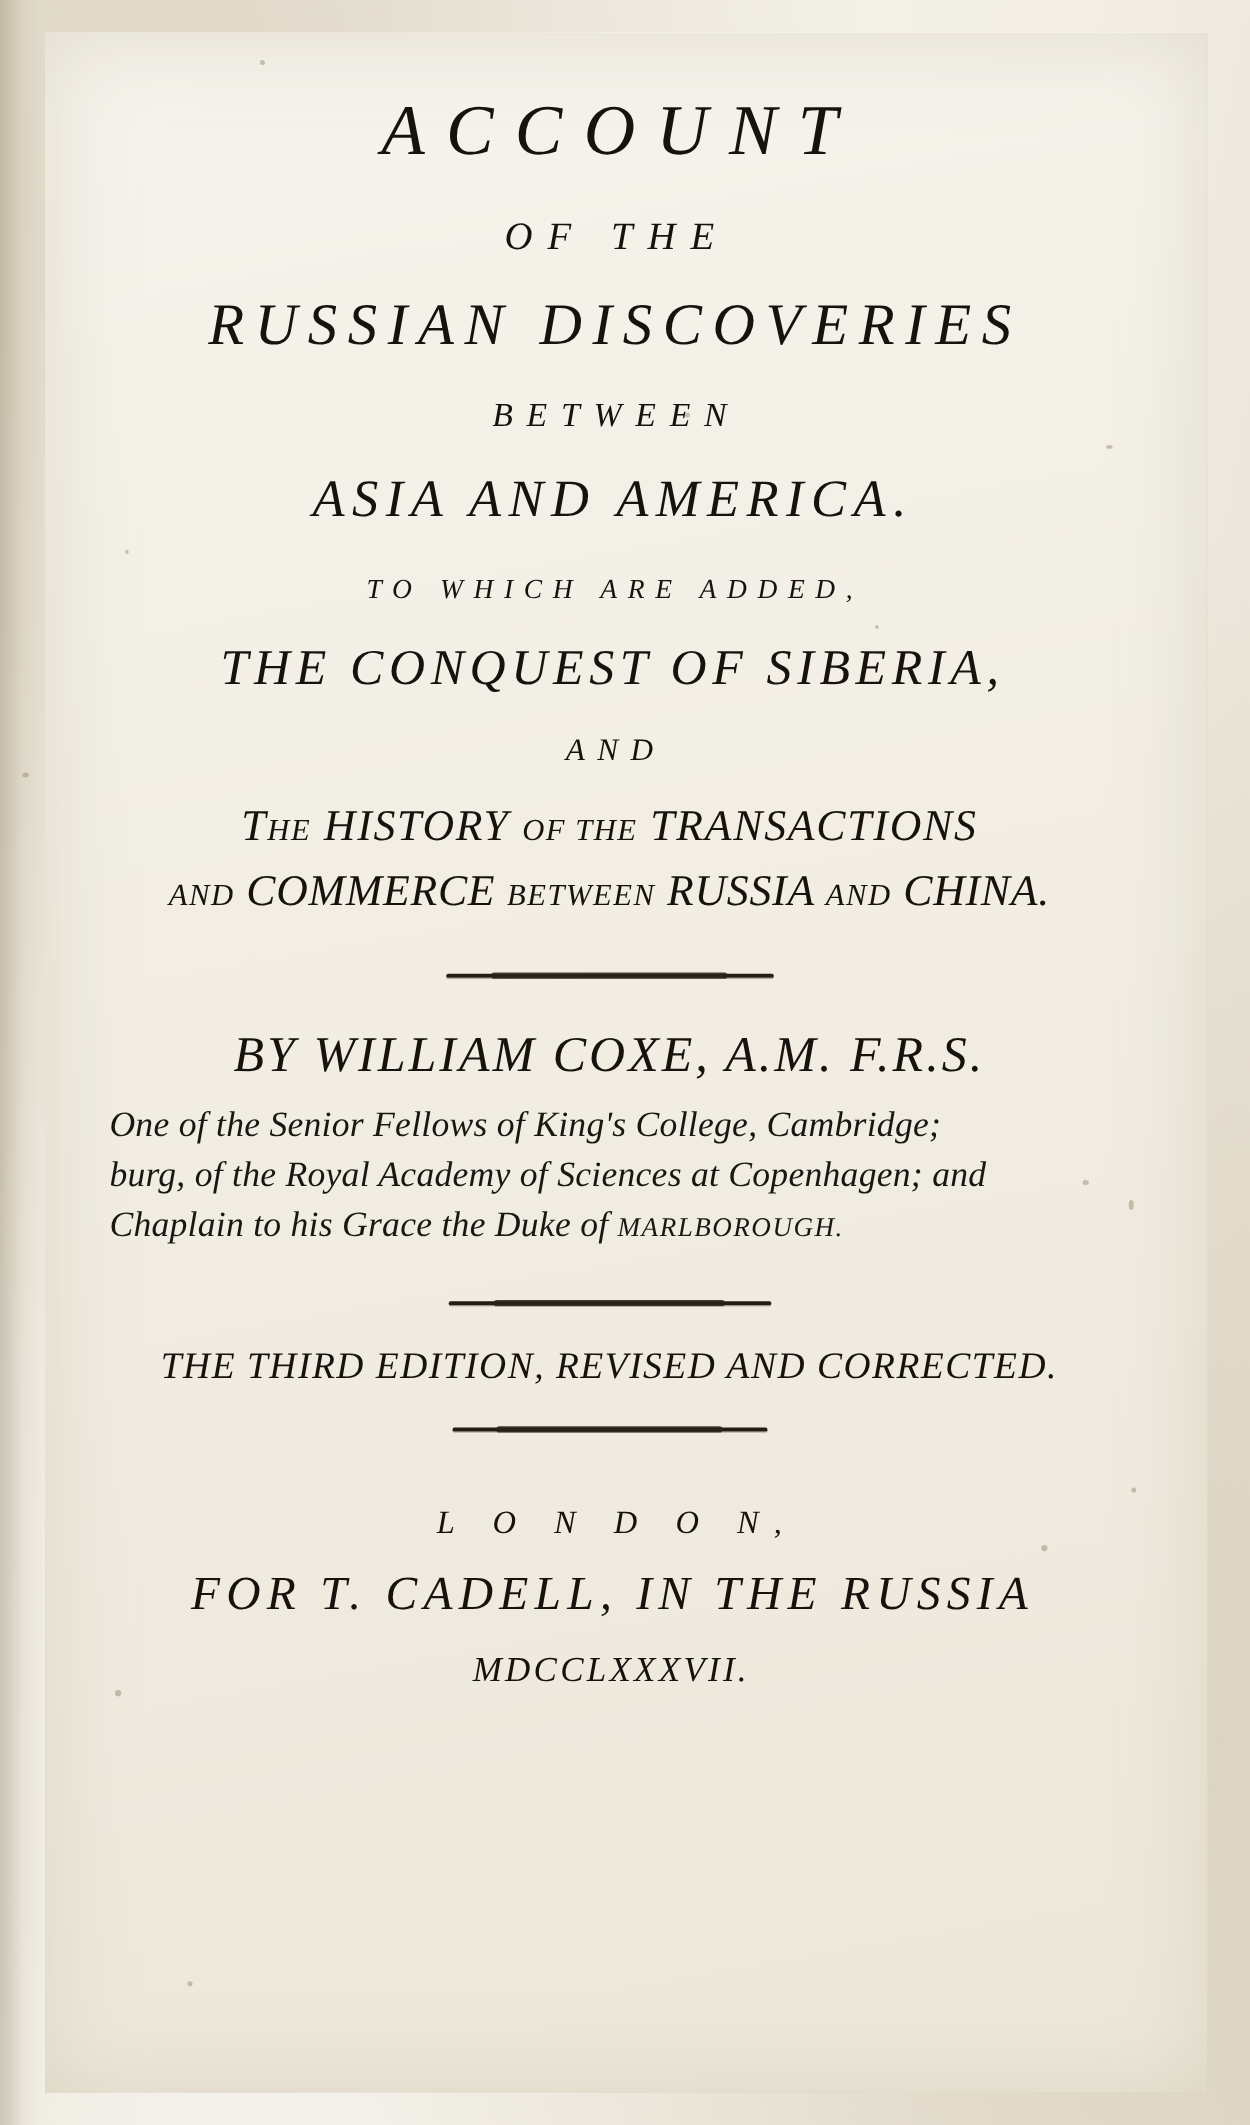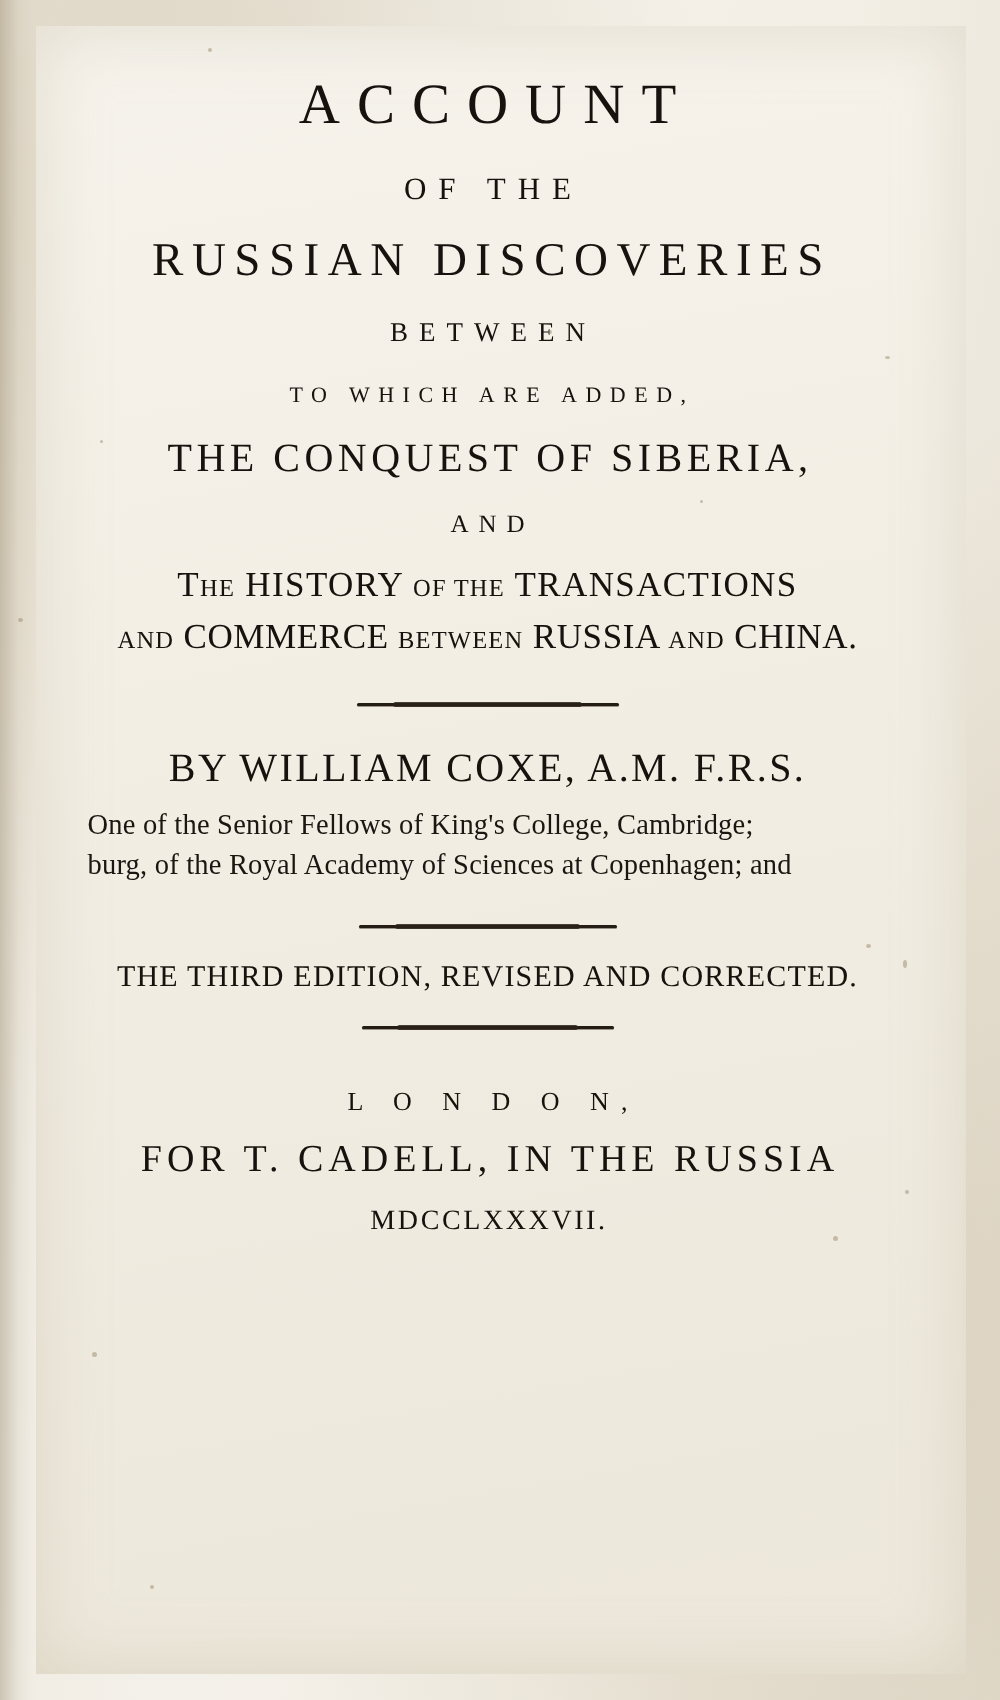--- a/index.html
+++ b/index.html
@@ -42,20 +42,21 @@
     width: 930px;
     height: 1648px;
     background: linear-gradient(170deg, #f6f3ec 0%, #f2eee4 40%, #ece7da 100%);
     box-shadow: inset 0 0 70px rgba(190,178,152,0.35);
   }
   .content {
     position: relative;
     z-index: 3;
     padding: 56px 54px 0 29px;
     text-align: center;
+    font-style: italic;
   }
 
   
   .line {
     display: block;
     white-space: nowrap;
     color: #17120d;
     text-rendering: geometricPrecision;
   }
   .l-account {
@@ -222,37 +223,39 @@
 
 <div id="page">
   <div class="sheet"></div>
 
   <div class="content">
 
     <span class="line l-account">ACCOUNT</span>
     <span class="line l-ofthe">OF THE</span>
     <span class="line l-russian">RUSSIAN DISCOVERIES</span>
     <span class="line l-between">BETWEEN</span>
+    <span class="line l-asia">ASIA AND AMERICA.</span>
     <span class="line l-towhich">TO WHICH ARE ADDED,</span>
     <span class="line l-conquest">THE CONQUEST OF SIBERIA,</span>
     <span class="line l-and">AND</span>
 
     <span class="line l-history"><span>T</span><span class="sc">HE</span><span> HISTORY </span><span class="sc">OF THE</span><span> TRANSACTIONS</span></span>
 
     <span class="line l-commerce"><span class="sc">AND</span><span> COMMERCE </span><span class="sc">BETWEEN</span><span> RUSSIA </span><span class="sc">AND</span><span> CHINA.</span></span>
 
     <div class="rule rule-1">
         <i></i>
       </div>
 
     <span class="line l-author">BY WILLIAM COXE, A.M. F.R.S.</span>
 
     <div class="credentials">
       <span class="crow">One of the Senior Fellows of King's College, Cambridge;</span>
       <span class="crow">burg, of the Royal Academy of Sciences at Copenhagen; and</span>
+      <span class="crow"><span>Chaplain to his Grace the Duke of </span><span class="scb">MARLBOROUGH.</span></span>
     </div>
 
     <div class="rule rule-2">
         <i></i>
       </div>
 
     <span class="line l-edition">THE THIRD EDITION, REVISED AND CORRECTED.</span>
 
     <div class="rule rule-3">
         <i></i>

